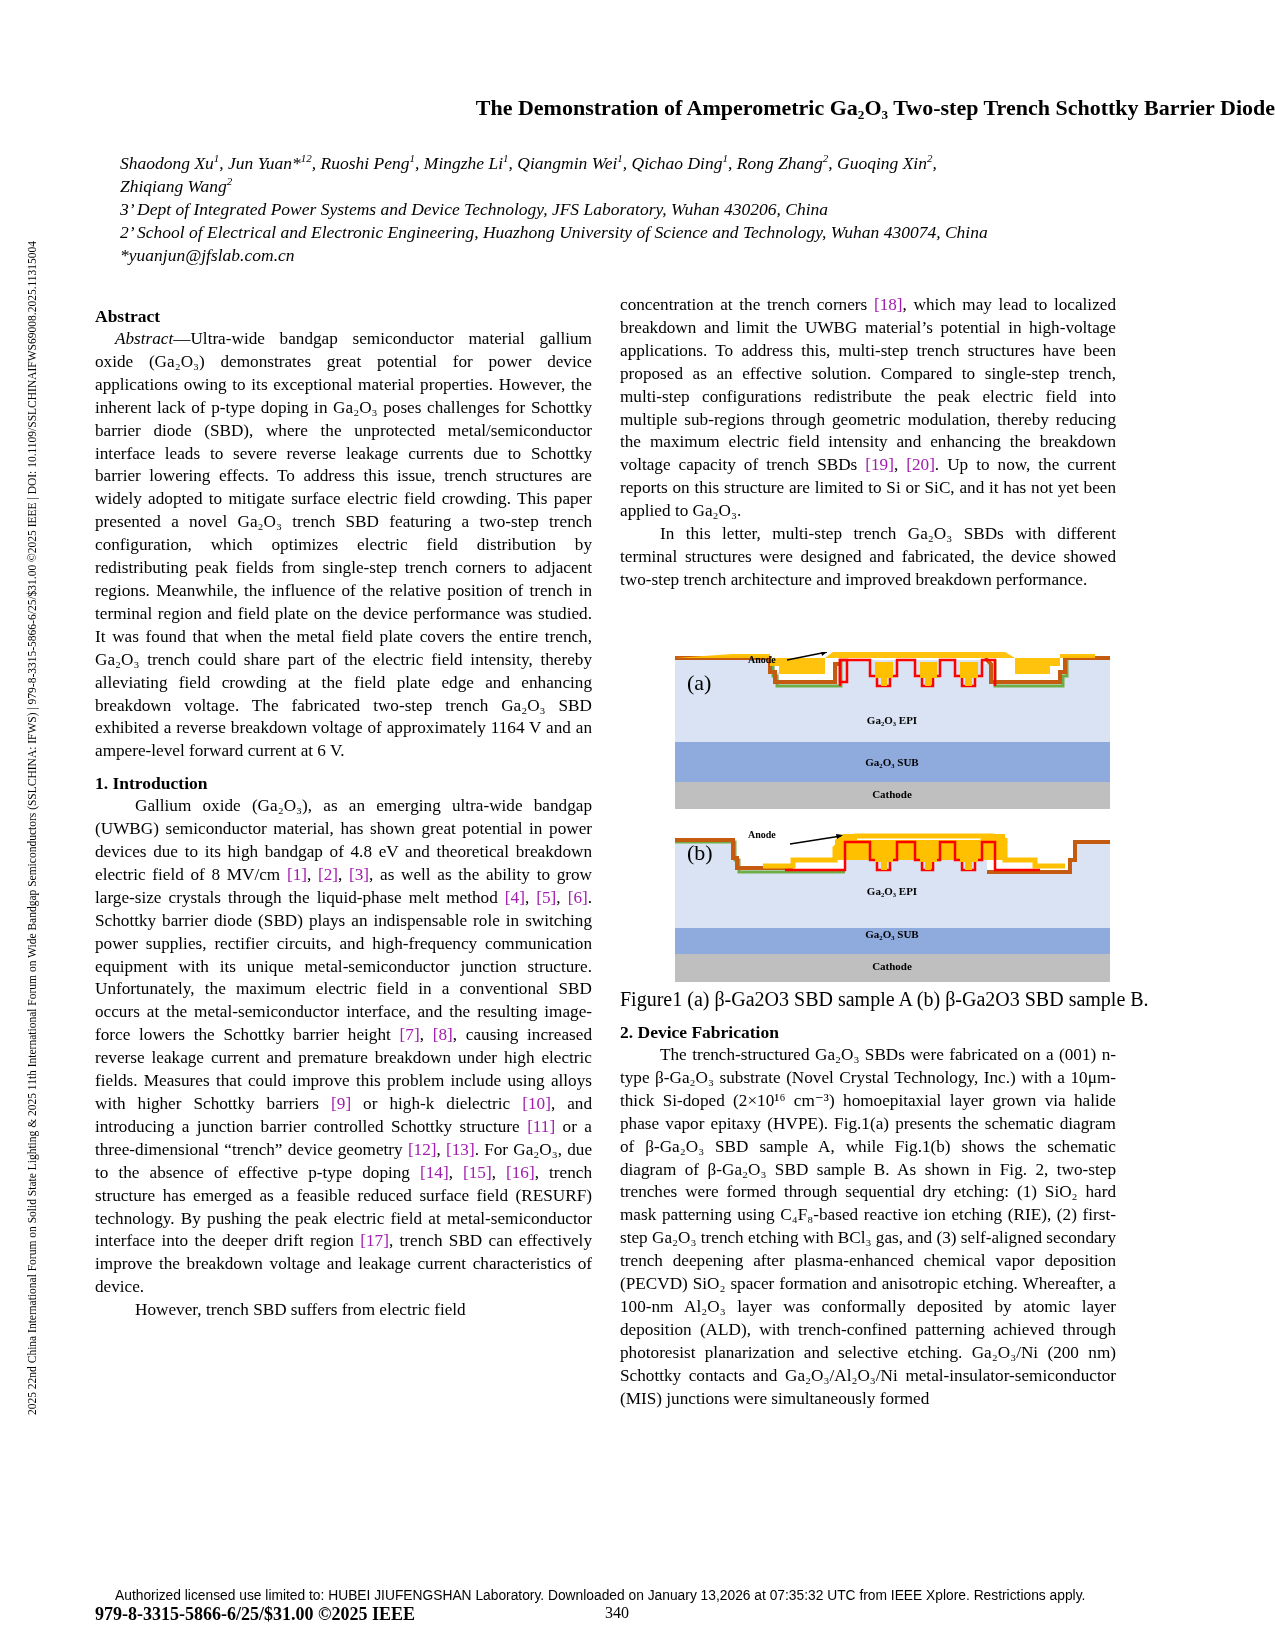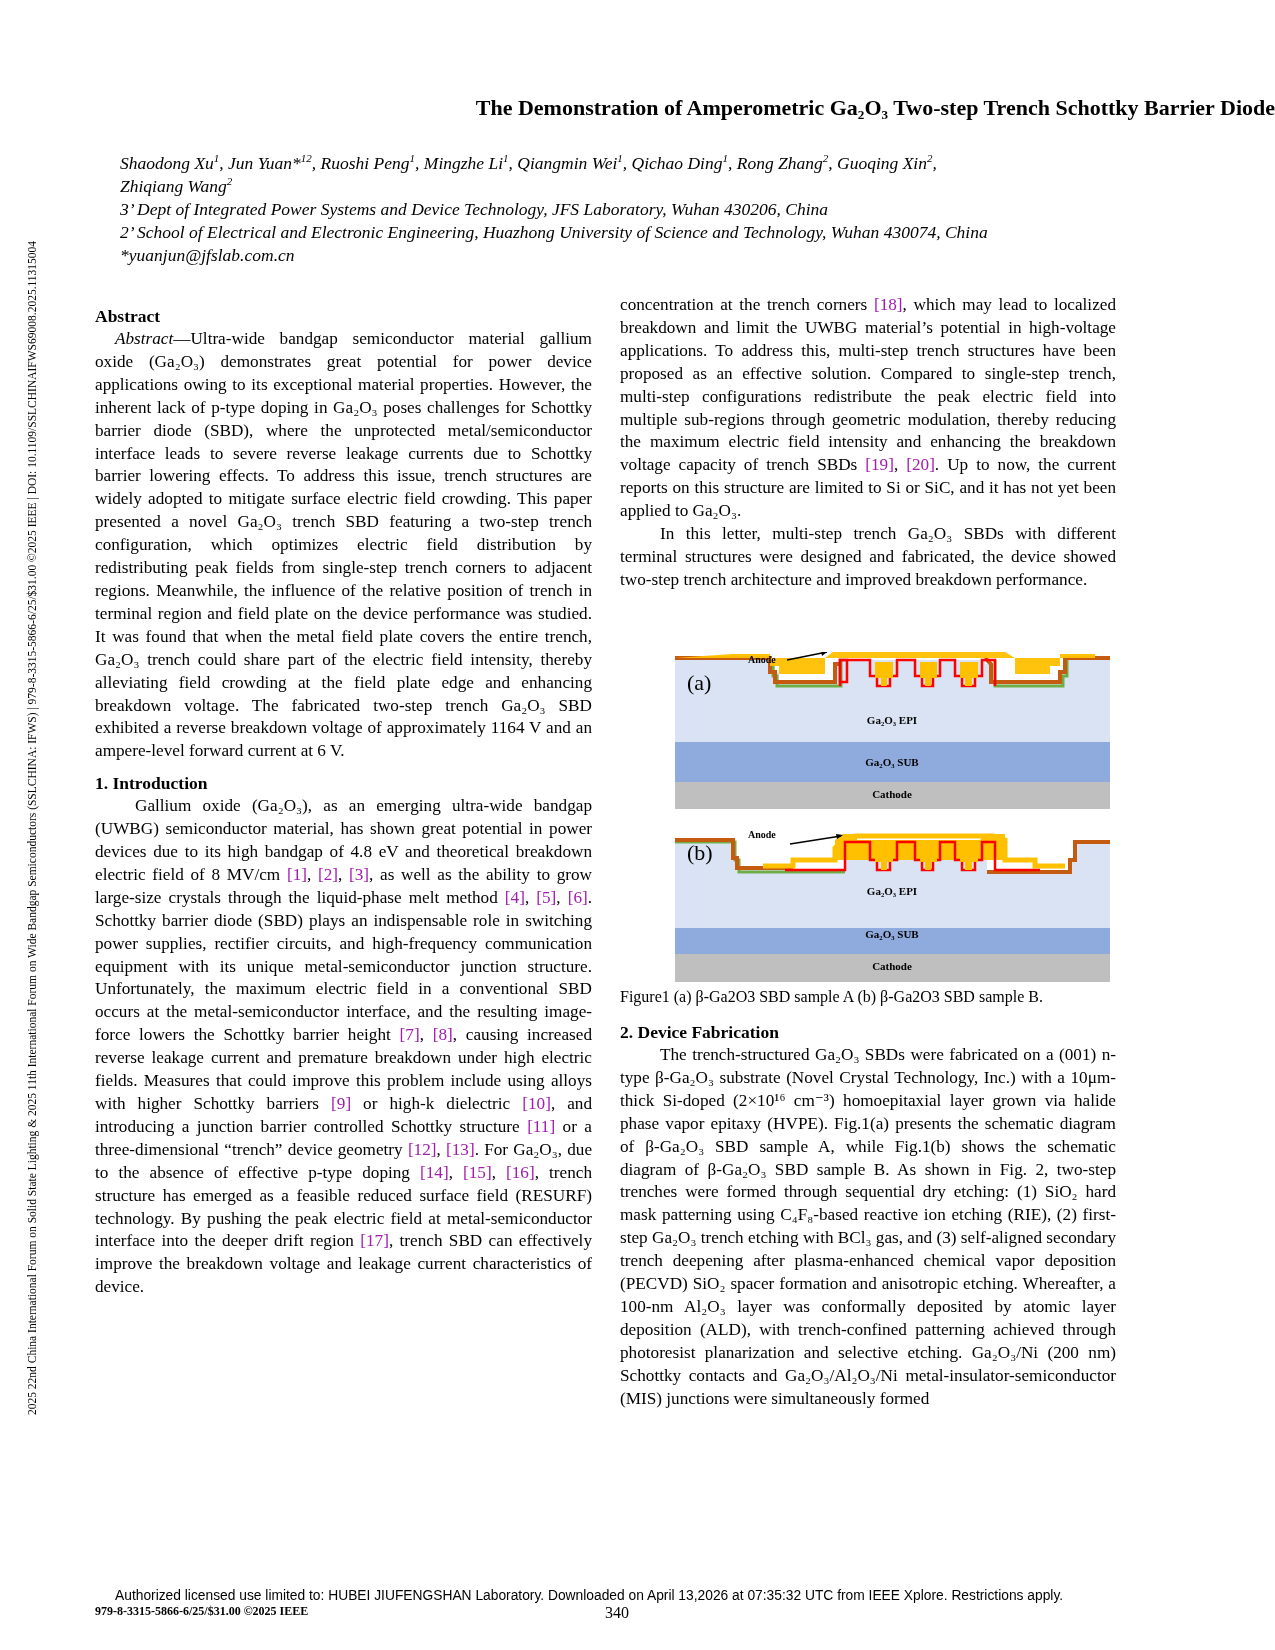--- a/index.html
+++ b/index.html
@@ -11,24 +11,24 @@
   .col{position:absolute;font-size:17.2px;line-height:22.9px;text-align:justify;}
   .col p{margin:0;}
   .col .ind{text-indent:40px;}
   .col h3{margin:0;font-size:17.5px;font-weight:bold;line-height:24px;}
   .ref{color:#a21caf;}
   sub,sup{font-size:10px;line-height:0;}
   .left{left:95px;top:304px;width:497px;}
   .right{left:620px;top:294px;width:496px;}
   .fig{position:absolute;left:667px;width:435px;margin-left:8px;}
   .fig svg{display:block;}
-  .caption{position:absolute;left:620px;top:988px;font-size:16px;white-space:nowrap;}
+  .caption{position:absolute;left:620px;top:988px;font-size:20px;white-space:nowrap;}
   .sec2{position:absolute;left:620px;top:1020px;width:496px;}
   .auth{position:absolute;top:1588px;left:115px;font-family:"Liberation Sans",sans-serif;font-size:13.8px;white-space:nowrap;}
-  .isbn{position:absolute;top:1604px;left:95px;font-weight:bold;font-size:12px;}
+  .isbn{position:absolute;top:1604px;left:95px;font-weight:bold;font-size:18px;}
   .page{position:absolute;top:1604px;left:605px;font-size:16px;}
 </style>
 </head>
 <body>
 
 <div class="side">2025 22nd China International Forum on Solid State Lighting &amp; 2025 11th International Forum on Wide Bandgap Semiconductors (SSLCHINA: IFWS) | 979-8-3315-5866-6/25/$31.00 ©2025 IEEE | DOI: 10.1109/SSLCHINAIFWS69008.2025.11315004</div>
 
 <div class="title">The Demonstration of Amperometric Ga₂O₃ Two-step Trench Schottky Barrier Diode</div>
 
 <div class="authors">
@@ -37,20 +37,21 @@
   <div>3’ Dept of Integrated Power Systems and Device Technology, JFS Laboratory, Wuhan 430206, China</div>
   <div>2’ School of Electrical and Electronic Engineering, Huazhong University of Science and Technology, Wuhan 430074, China</div>
   <div>*yuanjun@jfslab.com.cn</div>
 </div>
 
 <div class="col left">
   <h3>Abstract</h3>
   <p style="text-indent:20px"><i>Abstract</i><span>—Ultra-wide bandgap semiconductor material gallium oxide (Ga₂O₃) demonstrates great potential for power device applications owing to its exceptional material properties. However, the inherent lack of p-type doping in Ga₂O₃ poses challenges for Schottky barrier diode (SBD), where the unprotected metal/semiconductor interface leads to severe reverse leakage currents due to Schottky barrier lowering effects. To address this issue, trench structures are widely adopted to mitigate surface electric field crowding. This paper presented a novel Ga₂O₃ trench SBD featuring a two-step trench configuration, which optimizes electric field distribution by redistributing peak fields from single-step trench corners to adjacent regions. Meanwhile, the influence of the relative position of trench in terminal region and field plate on the device performance was studied. It was found that when the metal field plate covers the entire trench, Ga₂O₃ trench could share part of the electric field intensity, thereby alleviating field crowding at the field plate edge and enhancing breakdown voltage. The fabricated two-step trench Ga₂O₃ SBD exhibited a reverse breakdown voltage of approximately 1164 V and an ampere-level forward current at 6 V.</span></p>
   <h3 style="margin-top:8px">1. Introduction</h3>
   <p class="ind" id="intro-p1">Gallium oxide (Ga₂O₃), as an emerging ultra-wide bandgap (UWBG) semiconductor material, has shown great potential in power devices due to its high bandgap of 4.8 eV and theoretical breakdown electric field of 8 MV/cm <span class="ref">[1]</span>, <span class="ref">[2]</span>, <span class="ref">[3]</span>, as well as the ability to grow large-size crystals through the liquid-phase melt method <span class="ref">[4]</span>, <span class="ref">[5]</span>, <span class="ref">[6]</span>. Schottky barrier diode (SBD) plays an indispensable role in switching power supplies, rectifier circuits, and high-frequency communication equipment with its unique metal-semiconductor junction structure. Unfortunately, the maximum electric field in a conventional SBD occurs at the metal-semiconductor interface, and the resulting image-force lowers the Schottky barrier height <span class="ref">[7]</span>, <span class="ref">[8]</span>, causing increased reverse leakage current and premature breakdown under high electric fields. Measures that could improve this problem include using alloys with higher Schottky barriers <span class="ref">[9]</span> or high-k dielectric <span class="ref">[10]</span>, and introducing a junction barrier controlled Schottky structure <span class="ref">[11]</span> or a three-dimensional “trench” device geometry <span class="ref">[12]</span>, <span class="ref">[13]</span>. For Ga₂O₃, due to the absence of effective p-type doping <span class="ref">[14]</span>, <span class="ref">[15]</span>, <span class="ref">[16]</span>, trench structure has emerged as a feasible reduced surface field (RESURF) technology. By pushing the peak electric field at metal-semiconductor interface into the deeper drift region <span class="ref">[17]</span>, trench SBD can effectively improve the breakdown voltage and leakage current characteristics of device.</p>
+  <p class="ind">However, trench SBD suffers from electric field</p>
 </div>
 
 <div class="col right">
   <p id="intro-p2">concentration at the trench corners <span class="ref">[18]</span>, which may lead to localized breakdown and limit the UWBG material’s potential in high-voltage applications. To address this, multi-step trench structures have been proposed as an effective solution. Compared to single-step trench, multi-step configurations redistribute the peak electric field into multiple sub-regions through geometric modulation, thereby reducing the maximum electric field intensity and enhancing the breakdown voltage capacity of trench SBDs <span class="ref">[19]</span>, <span class="ref">[20]</span>. Up to now, the current reports on this structure are limited to Si or SiC, and it has not yet been applied to Ga₂O₃.</p>
   <p class="ind">In this letter, multi-step trench Ga₂O₃ SBDs with different terminal structures were designed and fabricated, the device showed two-step trench architecture and improved breakdown performance.</p>
 </div>
 
 <div class="fig" style="top:652px">
   <svg width="435" height="157" viewBox="0 0 435 157">
     <rect x="0" y="0" width="435" height="157" fill="#fff"></rect>
@@ -111,15 +112,15 @@
   </svg>
 </div>
 
 <div class="caption">Figure1 (a) β-Ga2O3 SBD sample A (b) β-Ga2O3 SBD sample B.</div>
 
 <div class="col sec2">
   <h3>2. Device Fabrication</h3>
   <p class="ind">The trench-structured Ga₂O₃ SBDs were fabricated on a (001) n-type β-Ga₂O₃ substrate (Novel Crystal Technology, Inc.) with a 10μm-thick Si-doped (2×10¹⁶ cm⁻³) homoepitaxial layer grown via halide phase vapor epitaxy (HVPE). Fig.1(a) presents the schematic diagram of β-Ga₂O₃ SBD sample A, while Fig.1(b) shows the schematic diagram of β-Ga₂O₃ SBD sample B. As shown in Fig. 2, two-step trenches were formed through sequential dry etching: (1) SiO₂ hard mask patterning using C₄F₈-based reactive ion etching (RIE), (2) first-step Ga₂O₃ trench etching with BCl₃ gas, and (3) self-aligned secondary trench deepening after plasma-enhanced chemical vapor deposition (PECVD) SiO₂ spacer formation and anisotropic etching. Whereafter, a 100-nm Al₂O₃ layer was conformally deposited by atomic layer deposition (ALD), with trench-confined patterning achieved through photoresist planarization and selective etching. Ga₂O₃/Ni (200 nm) Schottky contacts and Ga₂O₃/Al₂O₃/Ni metal-insulator-semiconductor (MIS) junctions were simultaneously formed</p>
 </div>
 
-<div class="auth">Authorized licensed use limited to: HUBEI JIUFENGSHAN Laboratory. Downloaded on April 13,2026 at 07:35:32 UTC from IEEE Xplore.  Restrictions apply.</div>
+<div class="auth">Authorized licensed use limited to: HUBEI JIUFENGSHAN Laboratory. Downloaded on January 13,2026 at 07:35:32 UTC from IEEE Xplore.  Restrictions apply.</div>
 <div class="isbn">979-8-3315-5866-6/25/$31.00 ©2025 IEEE</div>
 <div class="page">340</div>
 
 </body></html>

